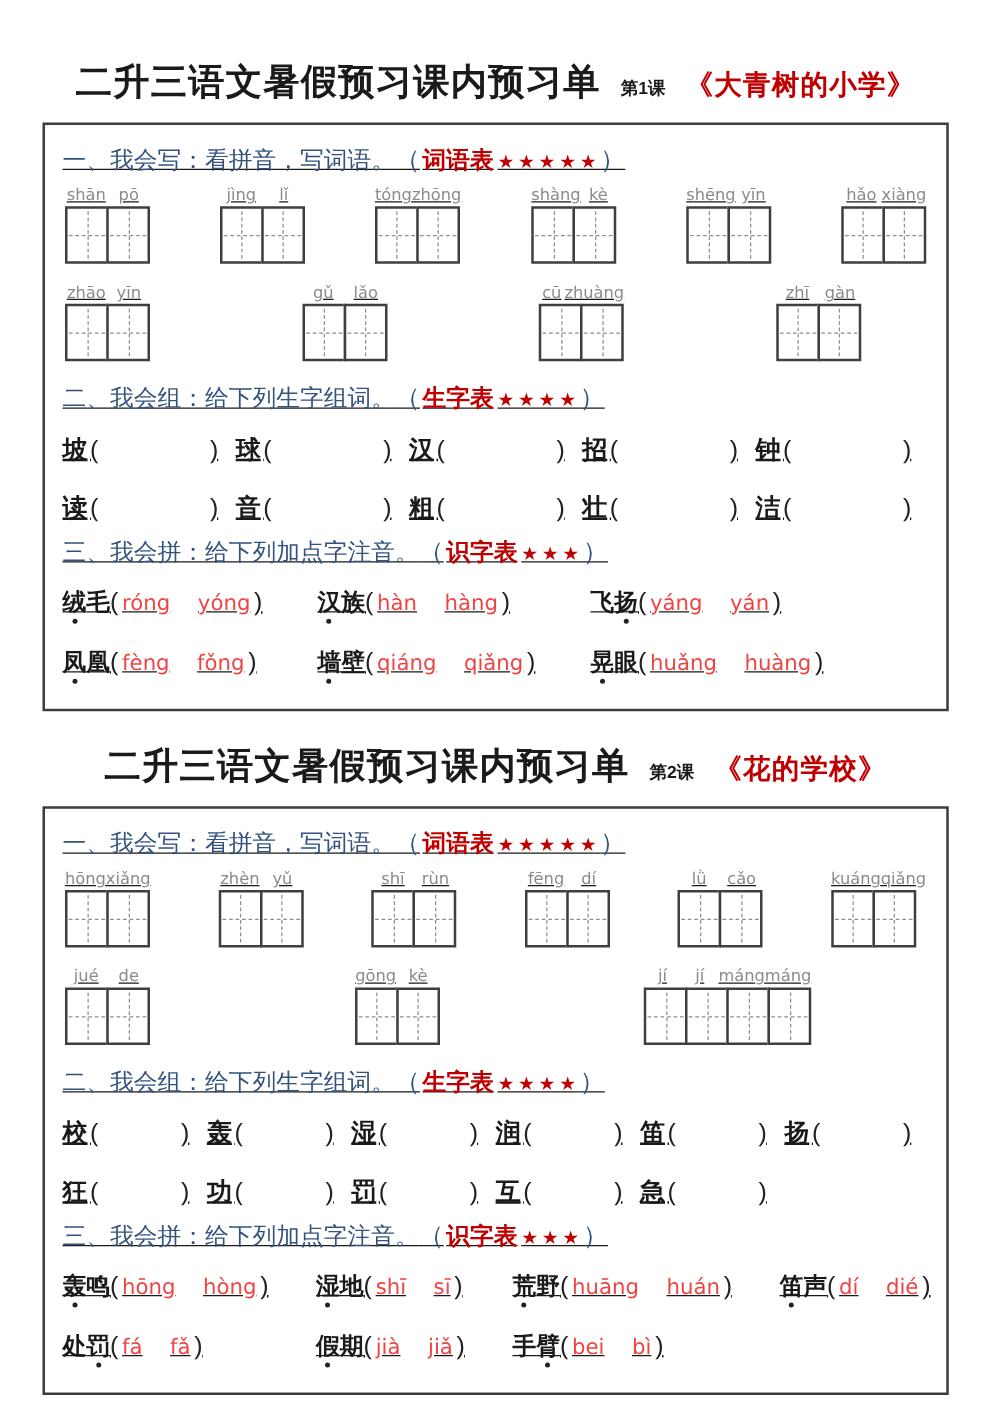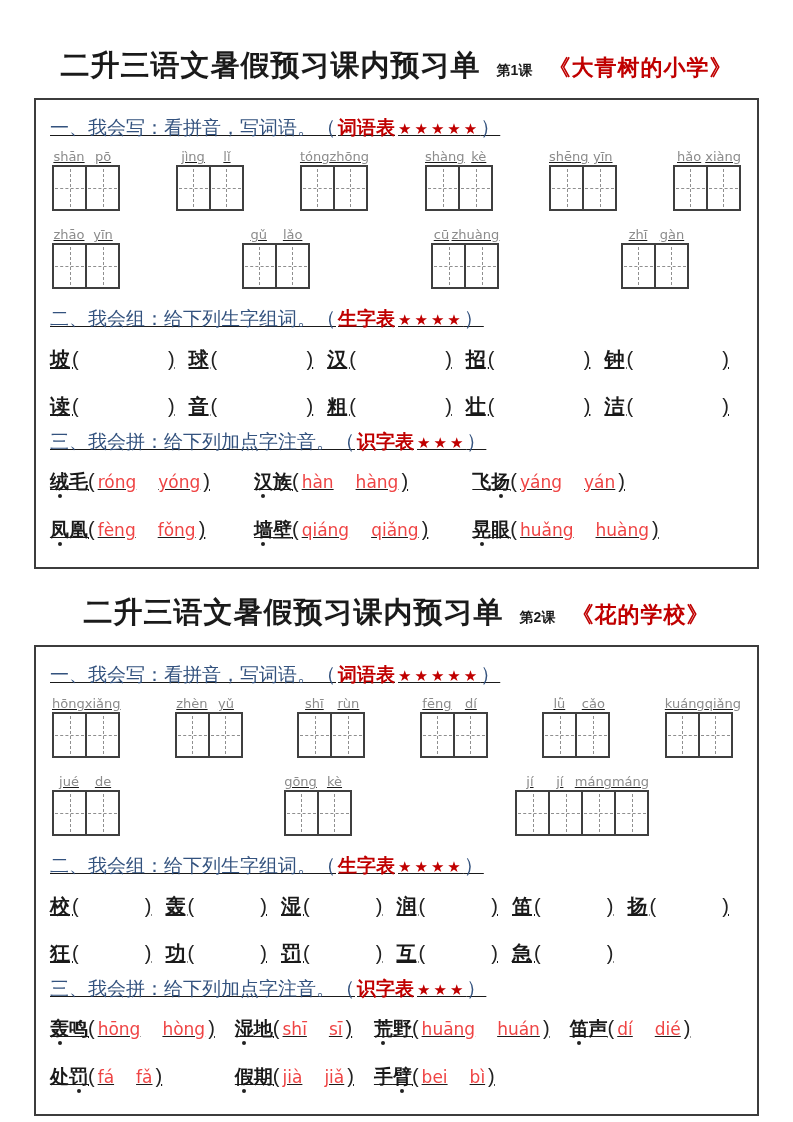--- a/index.html
+++ b/index.html
@@ -37,21 +37,21 @@
   .cell::after{content:"";position:absolute;top:50%;left:1px;right:1px;border-top:1px dashed #8f8f8f;}
   
   .zgrid{display:grid;margin:14px 2px 8px;row-gap:20px;}
   .zitem{display:flex;align-items:baseline;padding-right:14px;font-size:20px;}
   .zchar{font-weight:600;}
   .zparen{margin-left:2px;color:#222;}
   .zblank{flex:1;min-width:34px;}
   
   .ygrid{display:grid;margin:14px 2px 4px;row-gap:22px;}
   .ws-card[data-ws="0"] .ygrid{column-gap:44px;}
-  .ws-card[data-ws="1"] .ygrid{column-gap:20px;}
+  .ws-card[data-ws="1"] .ygrid{column-gap:38px;}
   .yitem{display:flex;align-items:baseline;white-space:nowrap;font-size:19px;}
   .ychar{position:relative;font-weight:600;}
   .ychar.dotted::after{content:"";position:absolute;left:50%;transform:translateX(-50%);bottom:-6px;width:4px;height:4px;border-radius:50%;background:#222;}
   .yparen{color:#222;font-size:20px;}
   .yopt{color:#ef4444;font-family:"DejaVu Sans",sans-serif;font-size:17px;padding:0 3px;}
   .yopt.first{margin-right:16px;}
 </style>
 </head>
 <body>
 

